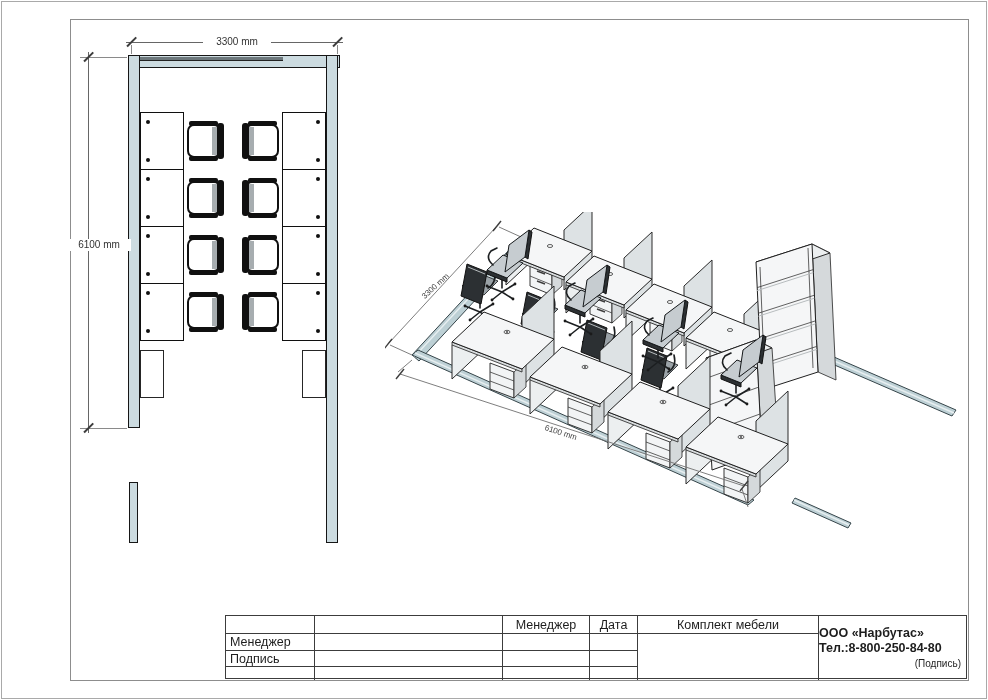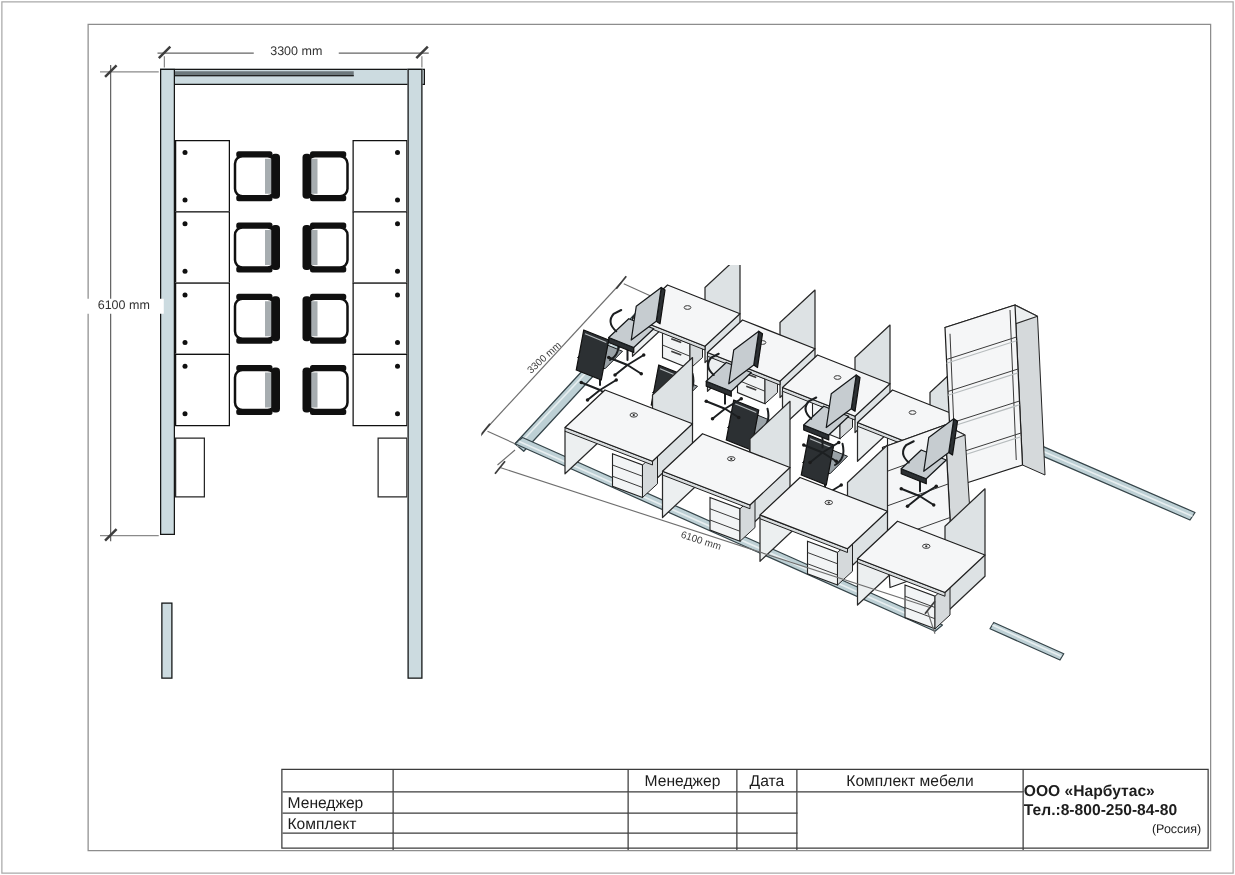--- a/index.html
+++ b/index.html
@@ -319,30 +319,30 @@
 
   <div class="tblock">
     <div class="tcell"></div>
     <div class="tcell"></div>
     <div class="tcell center">Менеджер</div>
     <div class="tcell center">Дата</div>
     <div class="tcell center">Комплект мебели</div>
     <div class="tcell company" style="grid-row:1/5;grid-column:6;">
       <div class="cname">ООО «Нарбутас»</div>
       <div class="cphone">Тел.:8-800-250-84-80</div>
-      <div class="ccountry">(Россия)</div>
+      <div class="ccountry">(Подпись)</div>
     </div>
 
     <div class="tcell label">Менеджер</div>
     <div class="tcell"></div>
     <div class="tcell"></div>
     <div class="tcell"></div>
     <div class="tcell" style="grid-row:2/5;grid-column:5;border-bottom:none;"></div>
 
-    <div class="tcell label">Комплект</div>
+    <div class="tcell label">Подпись</div>
     <div class="tcell"></div>
     <div class="tcell"></div>
     <div class="tcell"></div>
 
     <div class="tcell" style="border-bottom:none;"></div>
     <div class="tcell" style="border-bottom:none;"></div>
     <div class="tcell" style="border-bottom:none;"></div>
     <div class="tcell" style="border-bottom:none;"></div>
   </div>
 </div>

